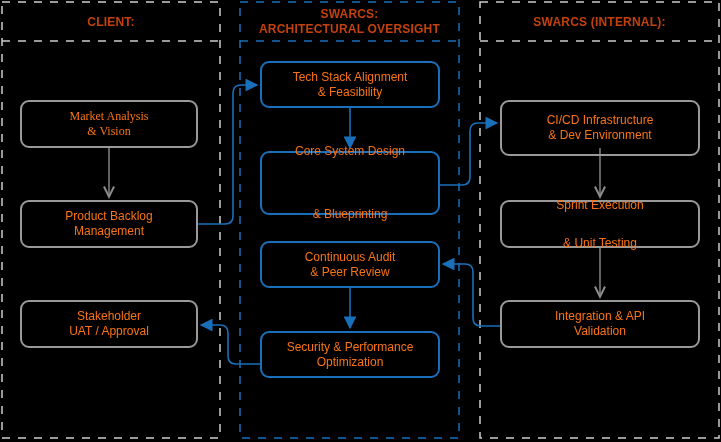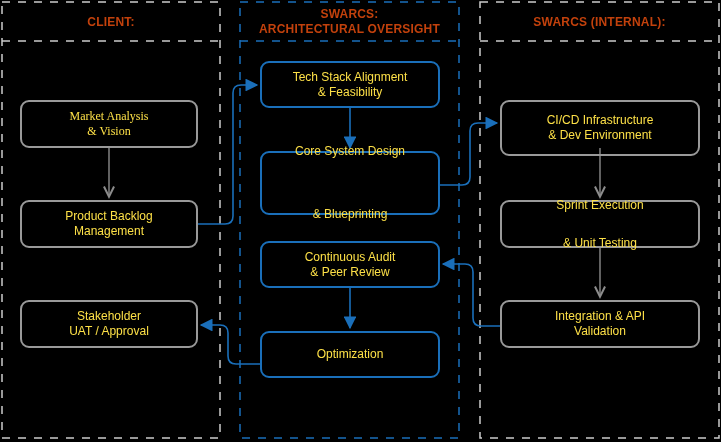--- a/index.html
+++ b/index.html
@@ -15,21 +15,21 @@
     position:absolute;top:5px;z-index:1;
     display:flex;flex-direction:column;justify-content:center;align-items:center;
     height:34px;
     color:#c2410c;font-size:12px;font-weight:bold;line-height:15px;
     text-align:center;letter-spacing:.2px;
   }
   .node{
     position:absolute;z-index:2;box-sizing:border-box;
     border-radius:9px;
     display:flex;flex-direction:column;justify-content:center;align-items:center;
-    color:#fde047;font-size:12px;line-height:15px;text-align:center;
+    color:#f97316;font-size:12px;line-height:15px;text-align:center;
     background:transparent;
   }
   .node.gray{border:2px solid #999999;}
   .node.blue{border:2px solid #1a6fba;}
 </style>
 </head>
 <body>
 
 <svg id="canvas" width="721" height="442" viewBox="0 0 721 442">
   <defs>
@@ -99,20 +99,21 @@
 </div>
 <div class="node blue" style="left:260px;top:151px;width:180px;height:64px;gap:48px;">
   <span>Core System Design</span>
   <span>&amp; Blueprinting</span>
 </div>
 <div class="node blue" style="left:260px;top:241px;width:180px;height:47px;">
   <span>Continuous Audit</span>
   <span>&amp; Peer Review</span>
 </div>
 <div class="node blue" style="left:260px;top:331px;width:180px;height:47px;">
+  <span>Security &amp; Performance</span>
   <span>Optimization</span>
 </div>
 
 <div class="node gray" style="left:500px;top:100px;width:200px;height:56px;">
   <span>CI/CD Infrastructure</span>
   <span>&amp; Dev Environment</span>
 </div>
 <div class="node gray" style="left:500px;top:200px;width:200px;height:48px;gap:23px;">
   <span>Sprint Execution</span>
   <span>&amp; Unit Testing</span>

